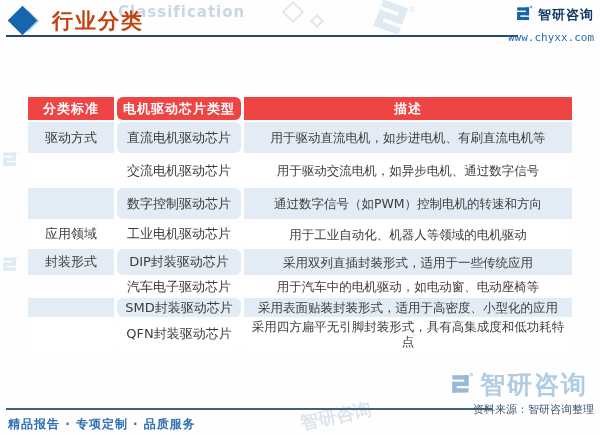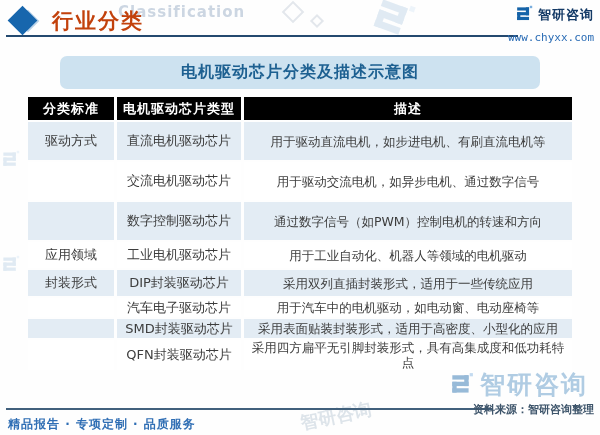--- a/index.html
+++ b/index.html
@@ -20,46 +20,46 @@
   .logo-glyph { display:inline-block; }
   .brand-name { font-size:13px; font-weight:bold; color:#143a66; letter-spacing:1px; }
   .brand-site { display:block; margin-top:7px; font-size:11px; color:#2a6cb5; font-family:"DejaVu Sans Mono","Liberation Mono",monospace; }
 
   
   .title-pill { position:absolute; left:60px; top:56px; width:480px; height:33px; background:#cde2f0; border-radius:7px; display:flex; align-items:center; justify-content:center; z-index:2; }
   .title-pill span { font-size:16px; font-weight:bold; color:#1d6091; letter-spacing:1px; }
 
   
   table.grid { position:absolute; left:25px; top:95px; width:550px; border-collapse:separate; border-spacing:3px 2px; z-index:2; }
-  table.grid th { background:#000000; color:#ffffff; font-size:13px; font-weight:bold; height:23px; text-align:center; letter-spacing:1px; }
+  table.grid th { background:#ef4444; color:#ffffff; font-size:13px; font-weight:bold; height:23px; text-align:center; letter-spacing:1px; }
   table.grid td { text-align:center; color:#3d3d3d; vertical-align:middle; line-height:1.2; padding:0 2px; }
   .col-cat  { width:86px;  font-size:13px; }
-  .col-type { width:124px; font-size:13px; }
+  .col-type { width:124px; font-size:13px;border-radius:6px; }
   .col-desc { width:328px; font-size:12.5px; }
   tbody tr:nth-child(odd) td { background:#e3ecf4; }
   tbody tr:nth-child(even) td { background:#ffffff; }
-  tbody tr:nth-child(-n+3) td { height:38px; }
+  tbody tr:nth-child(-n+3) td { height:31px; }
   tbody tr:nth-child(4) td, tbody tr:nth-child(5) td { height:26px; }
   tbody tr:nth-child(6) td, tbody tr:nth-child(7) td, tbody tr:nth-child(8) td { height:19px; }
   tbody tr:nth-child(9) td { height:16px; }
   tbody tr:nth-child(10) td { height:30px; }
 
   
   .wm { position:absolute; pointer-events:none; }
   .wm-big { right:12px; top:368px; display:flex; align-items:center; gap:6px; color:#9dc0dd; opacity:.8; z-index:4; }
   .wm-big .wm-text { font-size:25px; font-weight:bold; letter-spacing:2px; }
   .wm-outline { width:16px; height:16px; border:2px solid #e3e7ec; transform:rotate(45deg); z-index:1; }
   .wm-o1 { left:285px; top:4px; }
   .wm-o2 { left:312px; top:16px; width:10px; height:10px; }
   .wm-logo-faint { opacity:.12; z-index:1; }
   .wm-diag-text { left:300px; top:404px; font-size:18px; font-weight:bold; color:#c8d3dd; transform:rotate(-12deg); opacity:.6; z-index:1; }
 
   
   .ftr-rule { position:absolute; left:6px; top:408px; width:486px; height:2px; background:#41607c; z-index:2; }
-  .ftr-source { position:absolute; right:6px; top:402px; font-size:11px; font-weight:700; color:#3e556b; z-index:3; }
+  .ftr-source { position:absolute; right:6px; top:402px; font-size:11px; font-weight:400; color:#3e556b; z-index:3; }
   .ftr-slogan { position:absolute; left:8px; top:416px; font-size:12px; font-weight:bold; color:#2f6eb4; letter-spacing:1px; z-index:3; }
 </style>
 </head>
 <body>
 
 <svg width="0" height="0" style="position:absolute">
   <defs>
     <g id="zy-logo">
       <rect x="4" y="3" width="15" height="4" fill="#1563a8"></rect>
       <rect x="15" y="3" width="4" height="10" fill="#1563a8"></rect>
@@ -99,23 +99,20 @@
   <div class="hdr-right">
     <div class="logo-row">
       <svg class="logo-glyph" width="19" height="19" viewBox="0 0 24 24">
           <use href="#zy-logo"></use>
         </svg>
       <span class="brand-name">智研咨询</span>
     </div>
     <span class="brand-site">www.chyxx.com</span>
   </div>
 
-  <div class="title-pill">
-    <span>电机驱动芯片分类及描述示意图</span>
-  </div>
 
   <table class="grid">
     <thead>
       <tr>
         <th class="col-cat">分类标准</th>
         <th class="col-type">电机驱动芯片类型</th>
         <th class="col-desc">描述</th>
       </tr>
     </thead>
     <tbody>

